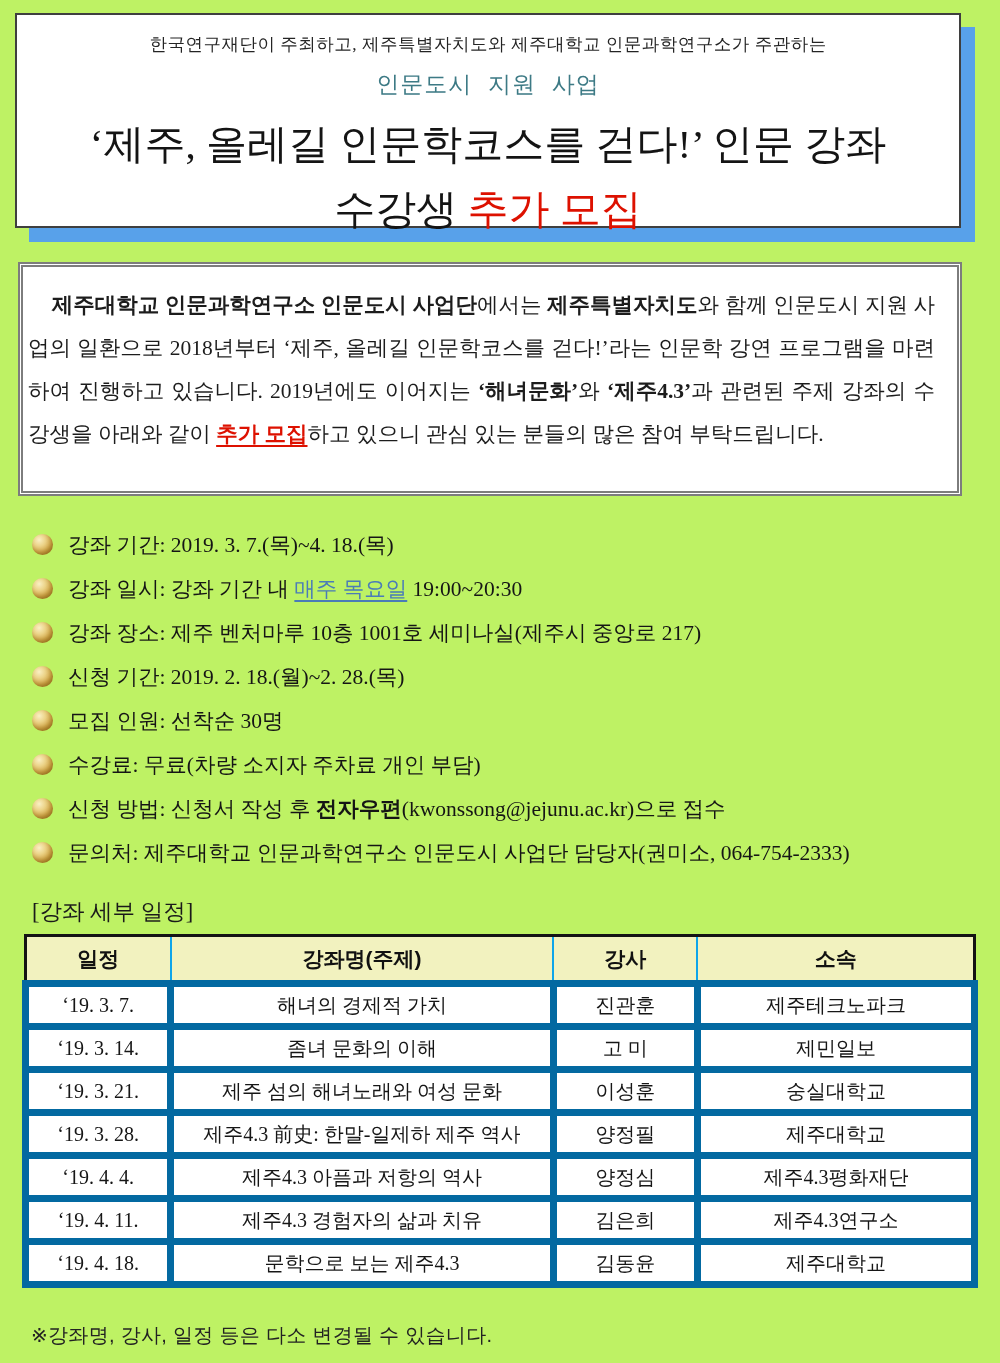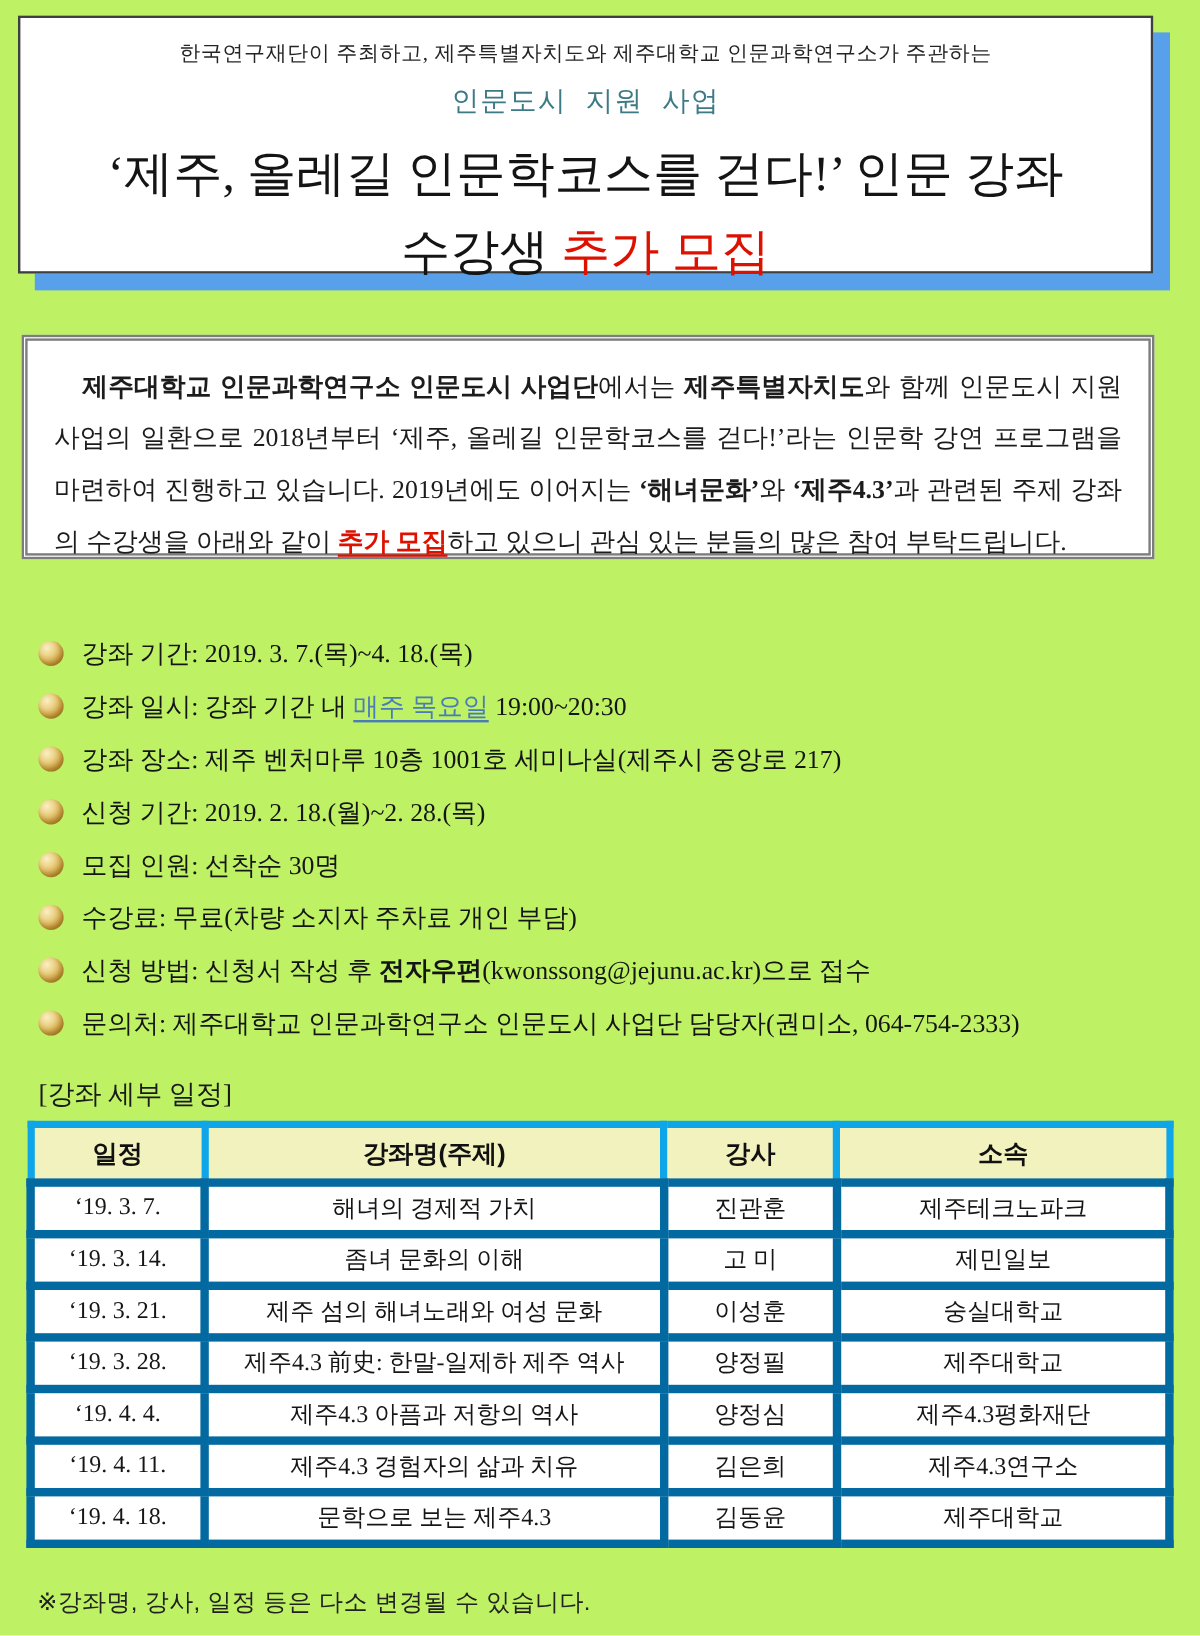--- a/index.html
+++ b/index.html
@@ -15,23 +15,23 @@
     text-align:center;
   }
   .organizer-line { margin-top:17px; font-size:17.5px; color:#242424; letter-spacing:0.5px; }
   .program-name  { margin-top:13px; font-size:23px; color:#3d7a85; word-spacing:9px; letter-spacing:1px; }
   .main-title    { margin-top:24px; font-size:41px; line-height:1.0; color:#141414; letter-spacing:0px; }
   .sub-title     { margin-top:17px; font-size:41px; color:#141414; }
   .red-text      { color:#dd1100; }
 
   
   .intro-box {
-    position:absolute; left:18px; top:279px; width:944px; height:187px;
+    position:absolute; left:18px; top:262px; width:944px; height:234px;
     border:5px double #7d7d7d; background:#fff;
-    padding:17px 22px 0 22px;
+    padding:17px 22px 0 5px;
   }
   .intro-text {
     font-size:21.5px; line-height:2.0; text-align:justify; text-indent:1.1em;
     color:#1c1c1c;
   }
   .seg-bold { font-weight:bold; }
   .seg-red  { color:#dd1100; font-weight:bold; text-decoration:underline; text-underline-offset:4px; }
 
   
   .bullet-list { position:absolute; left:32px; top:522px; list-style:none; width:940px; }
@@ -50,21 +50,21 @@
   table.schedule {
     position:absolute; left:22px; top:934px; width:956px;
     border-collapse:collapse; table-layout:fixed;
     border:3px solid #141414;
   }
   table.schedule col.c-date   { width:15.3%; }
   table.schedule col.c-topic  { width:40.3%; }
   table.schedule col.c-lect   { width:15.2%; }
   table.schedule col.c-affil  { width:29.2%; }
   table.schedule th {
-    background:#f2f2bf; border:6px solid #0ea5e9; height:48px;
+    background:#f2f2bf; border:2px solid #0ea5e9; height:48px;
     font-family:"Liberation Sans","DejaVu Sans",sans-serif;
     font-weight:bold; font-size:21px; color:#111; text-align:center;
   }
   table.schedule td {
     border:7px solid #0369a1; height:43px; text-align:center;
     font-size:20px; color:#161616; background:#fff;
   }
 
   .footnote {
     position:absolute; left:31px; top:1322px;

